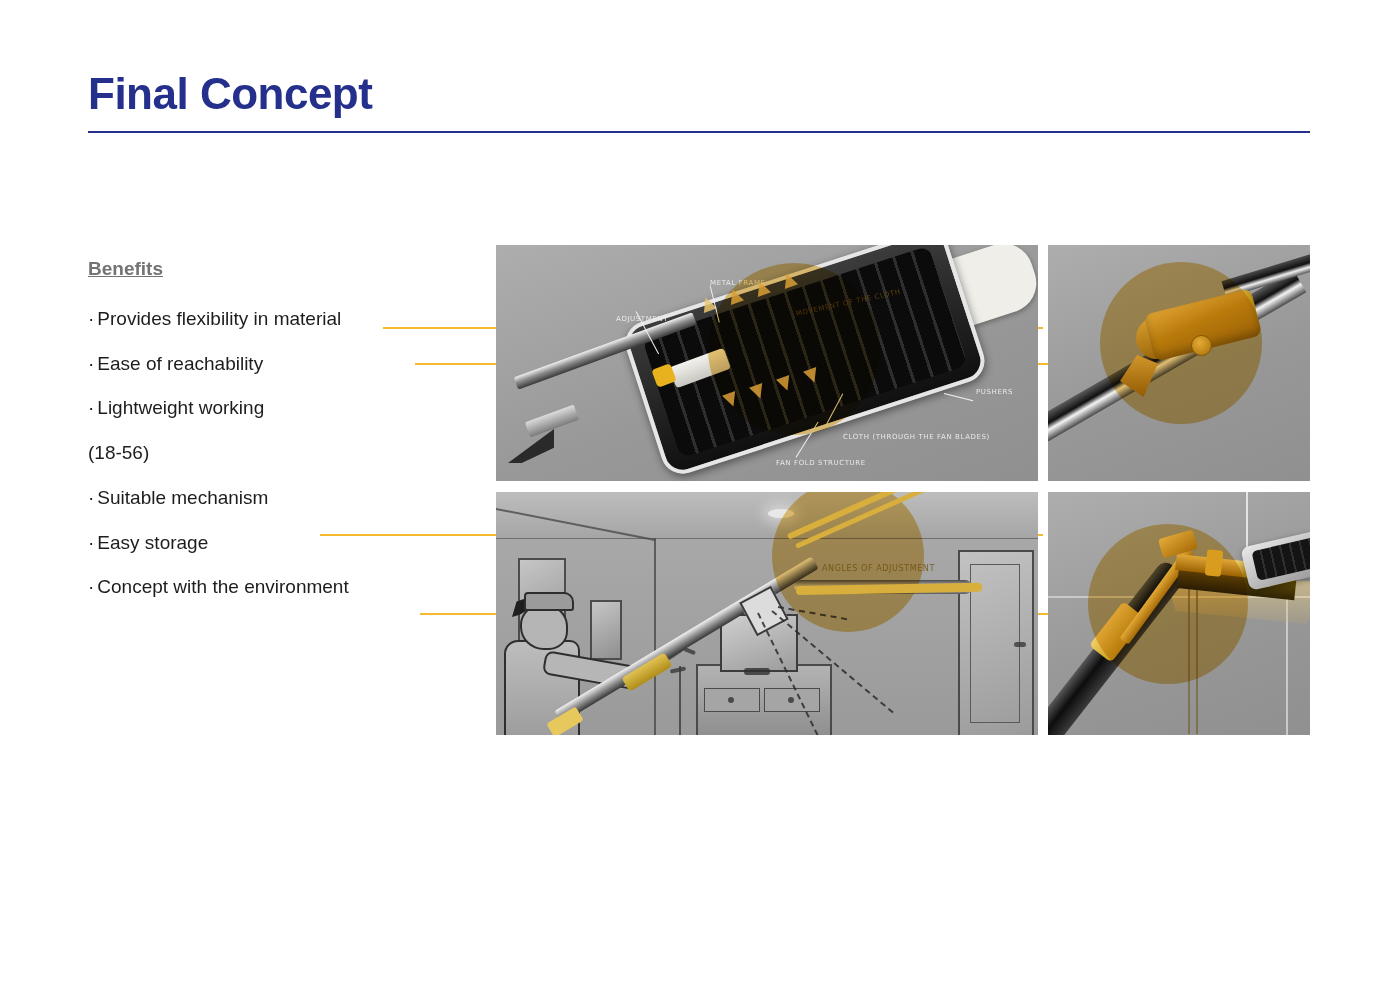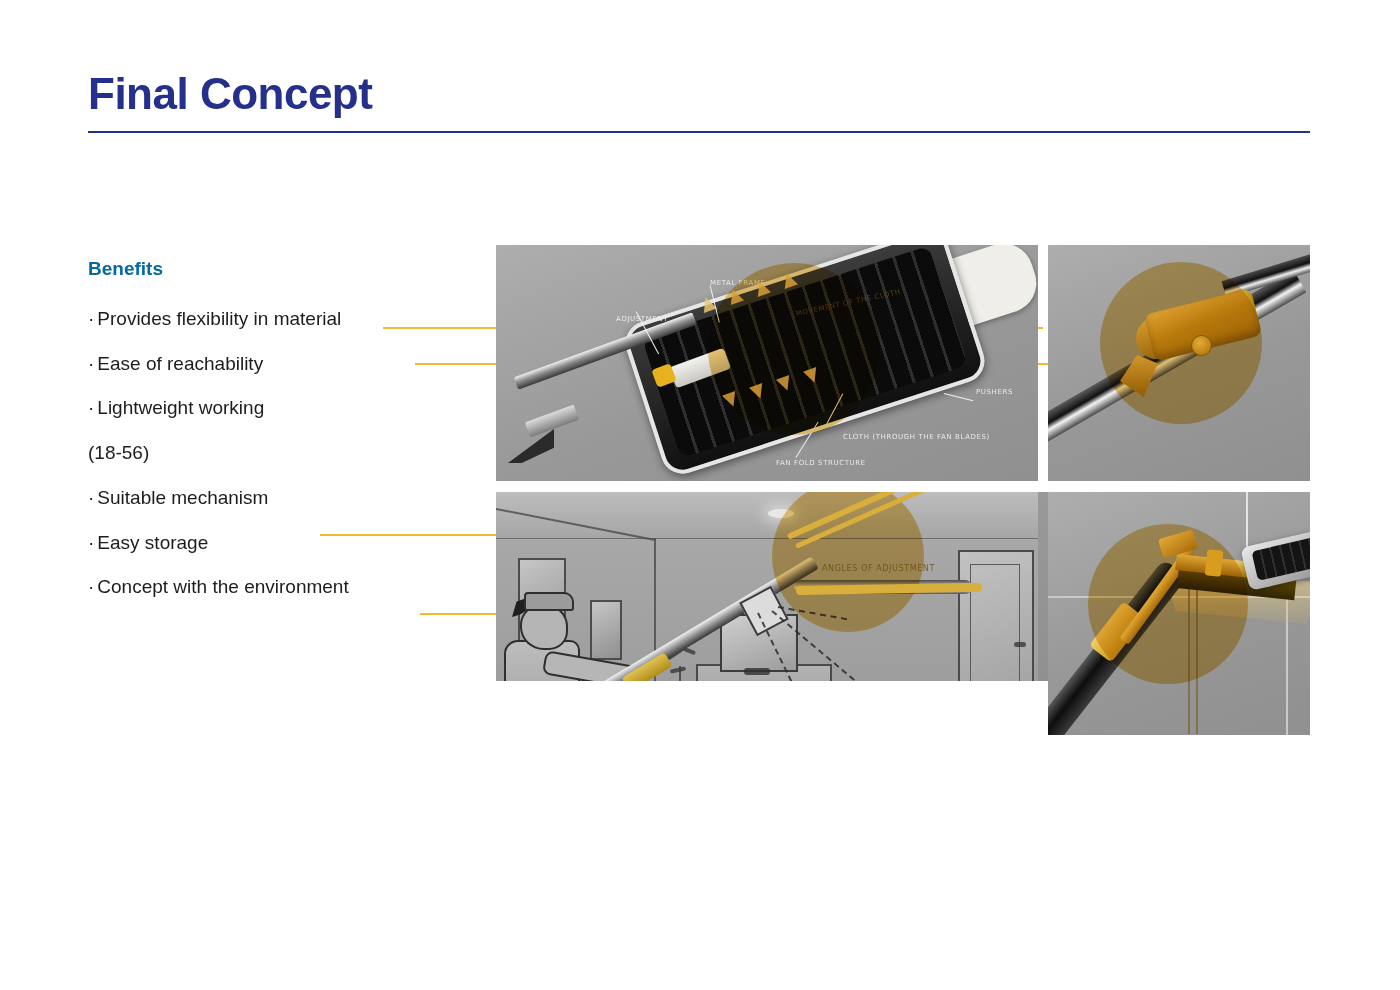--- a/index.html
+++ b/index.html
@@ -39,23 +39,24 @@
   
   #benefits-panel {
     position: absolute;
     left: 88px;
     top: 258px;
     width: 400px;
   }
   #benefits-heading {
     font-size: 19px;
     font-weight: bold;
-    color: #0369a1;
+    color: #737373;
     margin: 0 0 26px 0;
     line-height: 1.2;
+    text-decoration: underline;
   }
   .benefit-item {
     font-size: 19px;
     color: #1d1d1d;
     line-height: 1.25;
     margin-bottom: 21px;
     white-space: nowrap;
   }
   .benefit-bullet {
     display: inline-block;
@@ -77,21 +78,21 @@
     width: 814px;
     height: 490px;
   }
   .panel {
     position: absolute;
     overflow: hidden;
     background: #9d9d9d;
   }
   #panel-exploded   { left: 0;     top: 0;   width: 542px; height: 236px; }
   #panel-joint      { left: 552px; top: 0;   width: 262px; height: 236px; }
-  #panel-scene      { left: 0;     top: 247px; width: 542px; height: 189px; padding-left: 28px; }
+  #panel-scene      { left: 0;     top: 247px; width: 542px; height: 243px; }
   #panel-clamp      { left: 552px; top: 247px; width: 262px; height: 243px; }
 
   .panel-art { position: absolute; inset: 0; }
 
   
   .paper {
     position: absolute; inset: 0;
     background:
       linear-gradient(160deg, rgba(255,255,255,.14) 0%, rgba(0,0,0,.05) 55%, rgba(0,0,0,.10) 100%),
       #a0a0a0;

